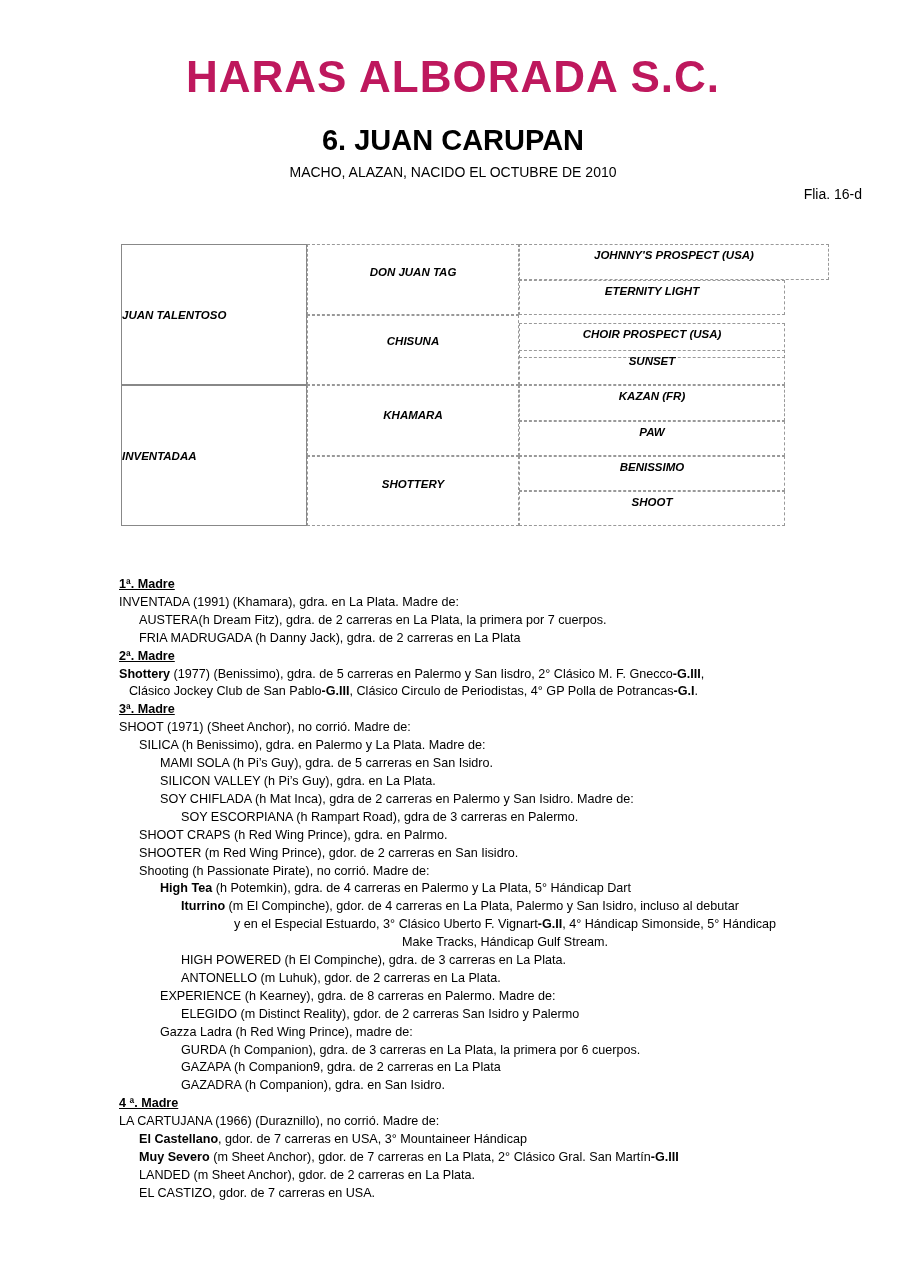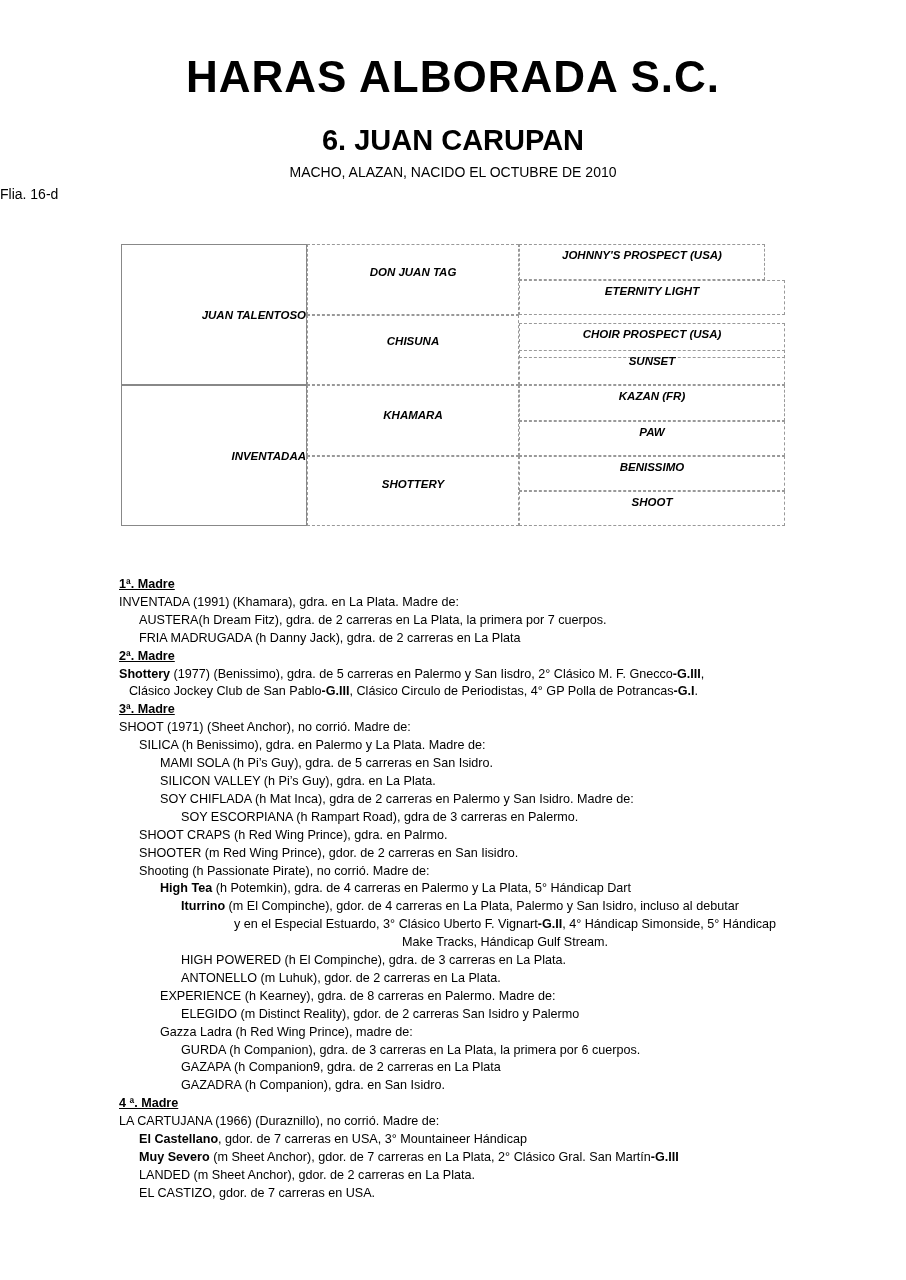--- a/index.html
+++ b/index.html
@@ -1,30 +1,30 @@
 <!DOCTYPE html>
 <html><head>
 <meta charset="utf-8">
 <style>
   html, body { margin: 0; padding: 0; background: #ffffff; }
   body { width: 906px; height: 1280px; position: relative; overflow: hidden;
          font-family: "Liberation Sans", "DejaVu Sans", sans-serif; color: #000; }
   .brand { position: absolute; top: 52px; left: 0; width: 906px; text-align: center;
-           font-size: 44px; font-weight: bold; color: #000000; letter-spacing: 1px; }
+           font-size: 44px; font-weight: bold; color: #be185d; letter-spacing: 1px; }
   .title { position: absolute; top: 124px; left: 0; width: 906px; text-align: center;
            font-size: 29px; font-weight: bold; }
   .subtitle { position: absolute; top: 164px; left: 0; width: 906px; text-align: center;
               font-size: 14px; }
-  .family { position: absolute; top: 186px; left: 0; width: 728px; text-align: left;
+  .family { position: absolute; top: 186px; left: 0; width: 862px; text-align: right;
             font-size: 14px; }
 
   .ped { position: absolute; top: 244px; left: 121px; width: 664px; height: 282px; }
   .cell { position: absolute; box-sizing: border-box; font-size: 11.5px; font-weight: bold;
           font-style: italic; text-align: center; }
-  .g1 { border: 1px solid #888; display: flex; align-items: center; justify-content: flex-end; }
+  .g1 { border: 1px solid #888; display: flex; align-items: center; justify-content: flex-start; }
   .g2 { border: 1px dashed #999; display: flex; align-items: center; justify-content: center; }
   .g3 { border: 1px dashed #999; padding-top: 4px; }
 
   .text { position: absolute; top: 576px; left: 119px; width: 700px; font-size: 12.6px; line-height: 17.9px; }
   .line { white-space: nowrap; }
   .h { font-weight: bold; text-decoration: underline; }
   .i1 { padding-left: 20px; }
   .i2 { padding-left: 41px; }
   .i3 { padding-left: 62px; }
   .i3b { padding-left: 72px; text-align: center; }
@@ -53,21 +53,21 @@
   <div class="cell g2" style="left:186px;top:71px;width:212px;height:70px;padding-bottom:18px;">
       <span>CHISUNA</span>
     </div>
   <div class="cell g2" style="left:186px;top:141px;width:212px;height:71px;padding-bottom:12px;align-items:center;">
       <span>KHAMARA</span>
     </div>
   <div class="cell g2" style="left:186px;top:212px;width:212px;height:70px;padding-bottom:14px;">
       <span>SHOTTERY</span>
     </div>
 
-  <div class="cell g3" style="left:398px;top:0;width:246px;height:36px;">JOHNNY'S PROSPECT (USA)</div>
+  <div class="cell g3" style="left:398px;top:0;width:310px;height:36px;">JOHNNY'S PROSPECT (USA)</div>
   <div class="cell g3" style="left:398px;top:36px;width:266px;height:35px;">ETERNITY LIGHT</div>
   <div class="cell g3" style="left:398px;top:71px;width:266px;height:35px;margin-top:8px;">CHOIR PROSPECT (USA)</div>
   <div class="cell g3" style="left:398px;top:106px;width:266px;height:35px;">SUNSET</div>
   <div class="cell g3" style="left:398px;top:141px;width:266px;height:36px;">KAZAN (FR)</div>
   <div class="cell g3" style="left:398px;top:177px;width:266px;height:35px;">PAW</div>
   <div class="cell g3" style="left:398px;top:212px;width:266px;height:35px;">BENISSIMO</div>
   <div class="cell g3" style="left:398px;top:247px;width:266px;height:35px;">SHOOT</div>
 </div>
 
 <div class="text">

